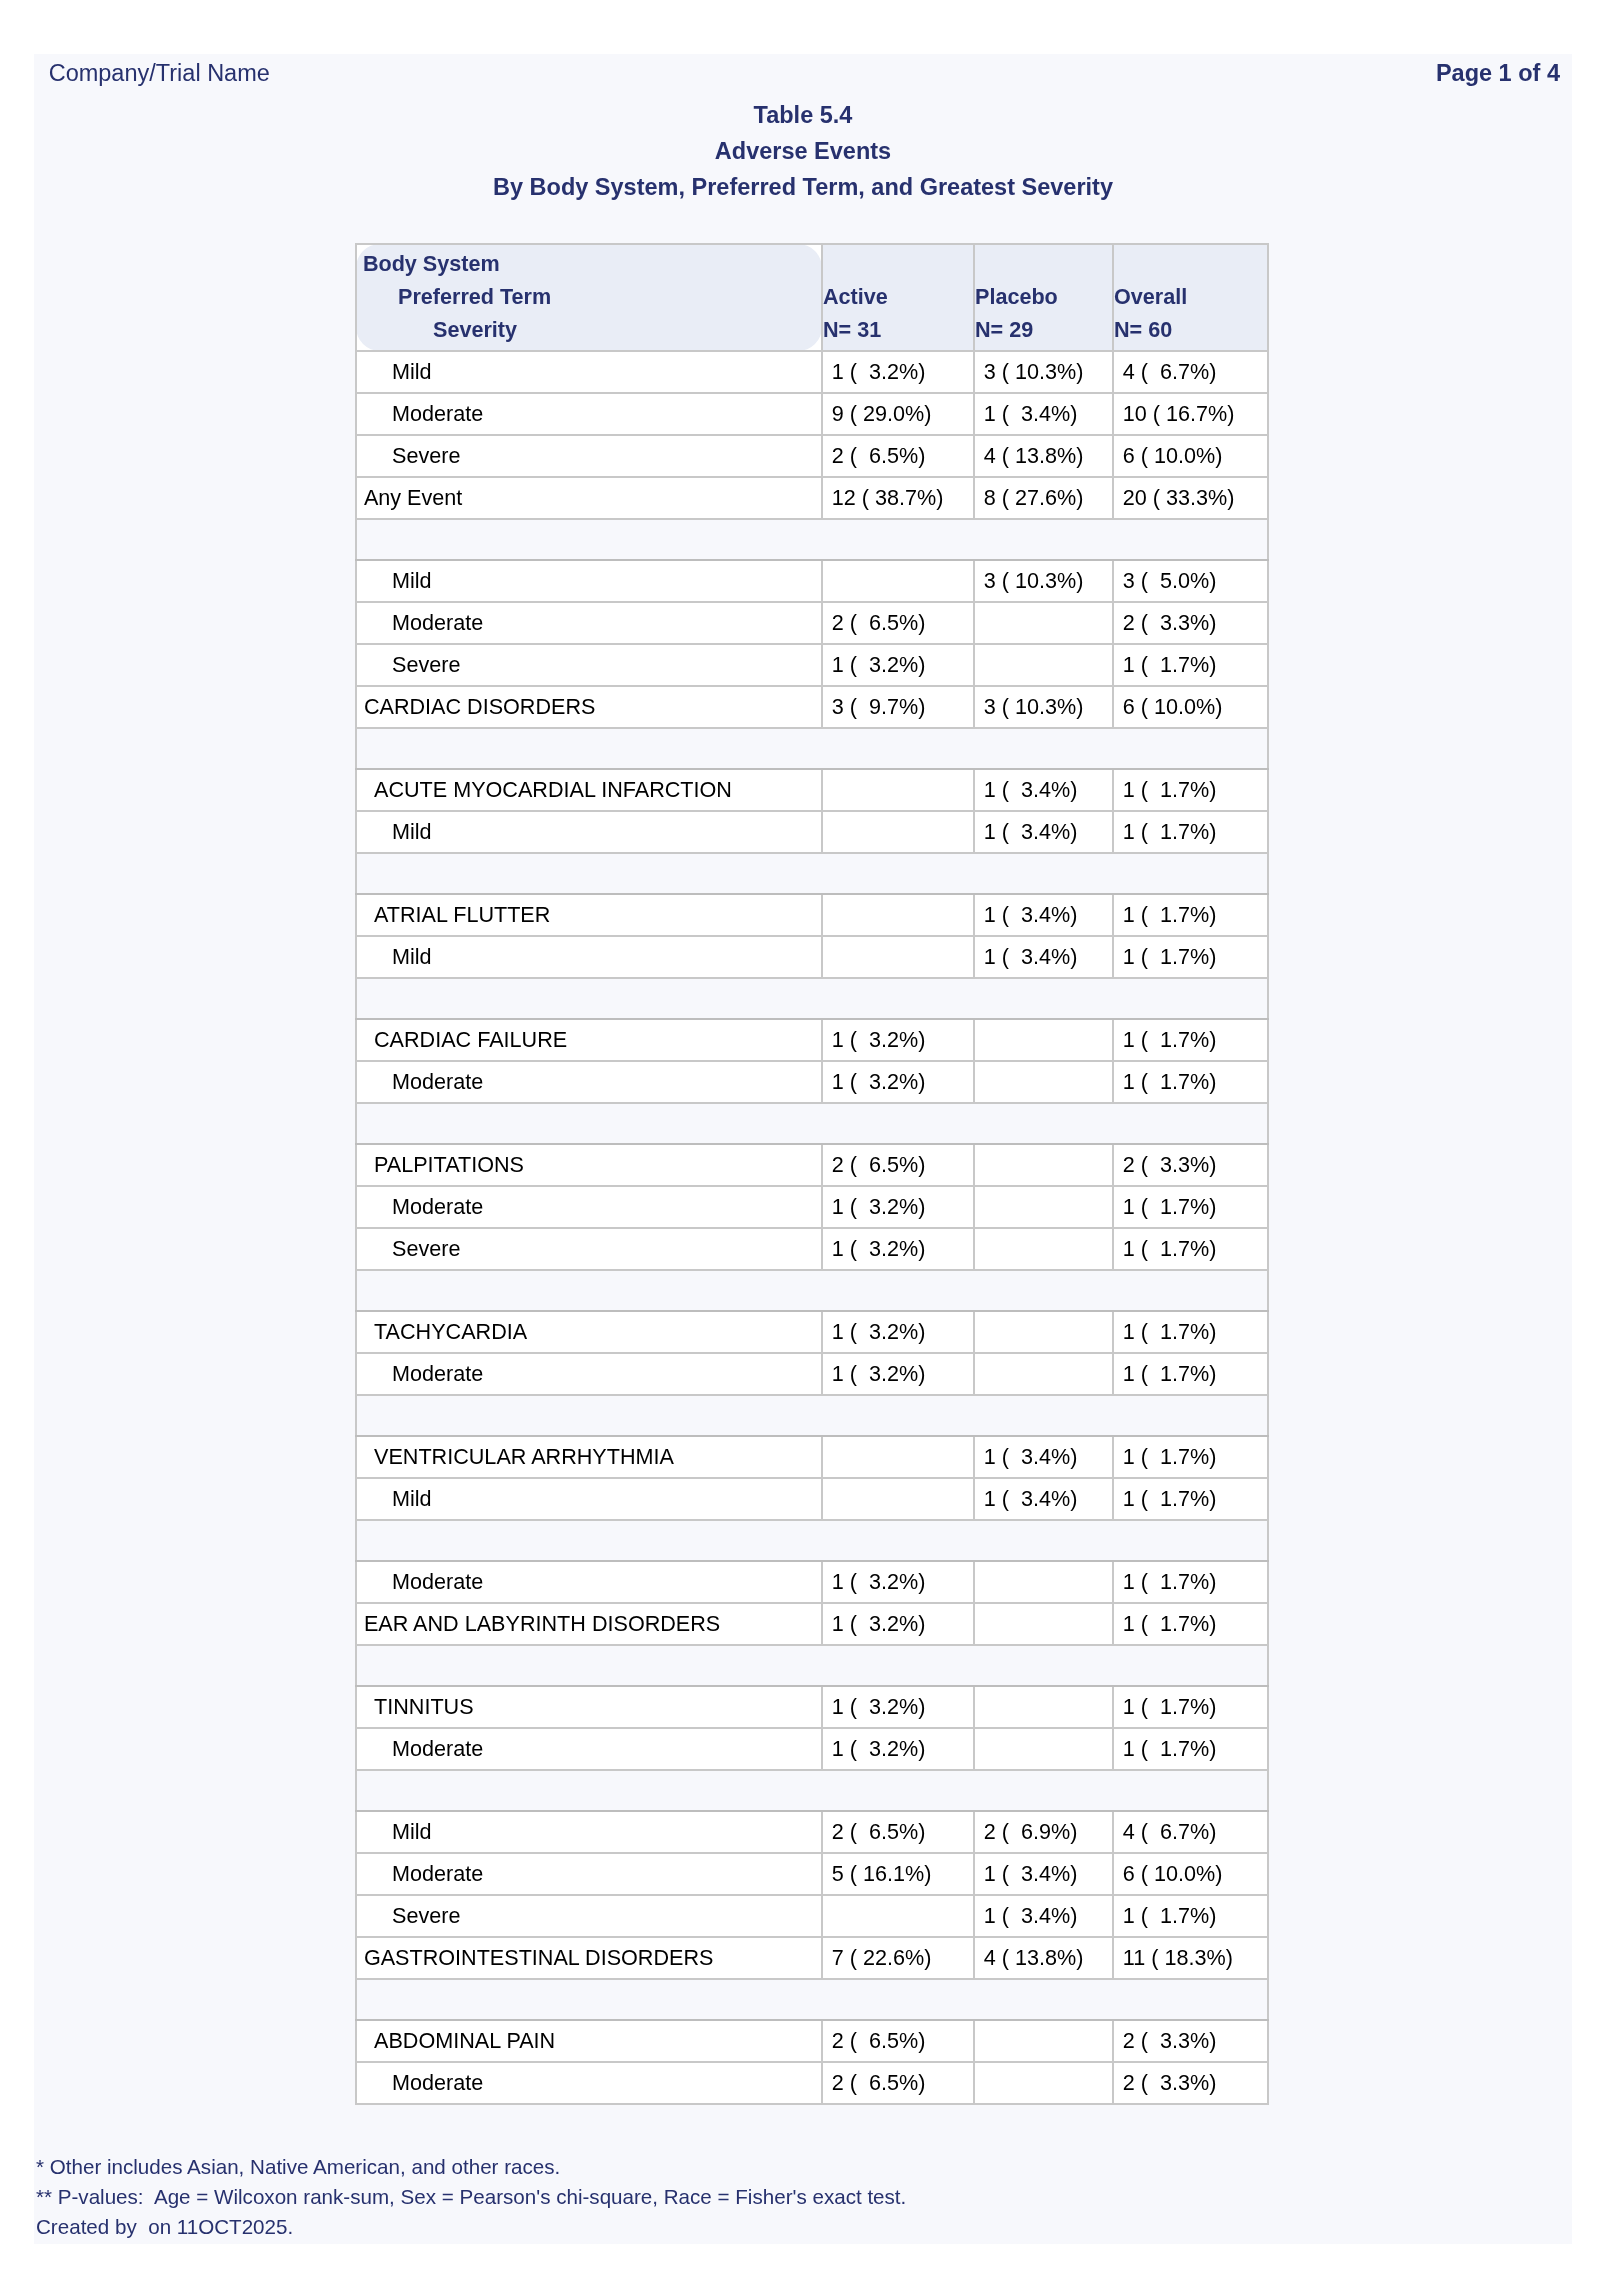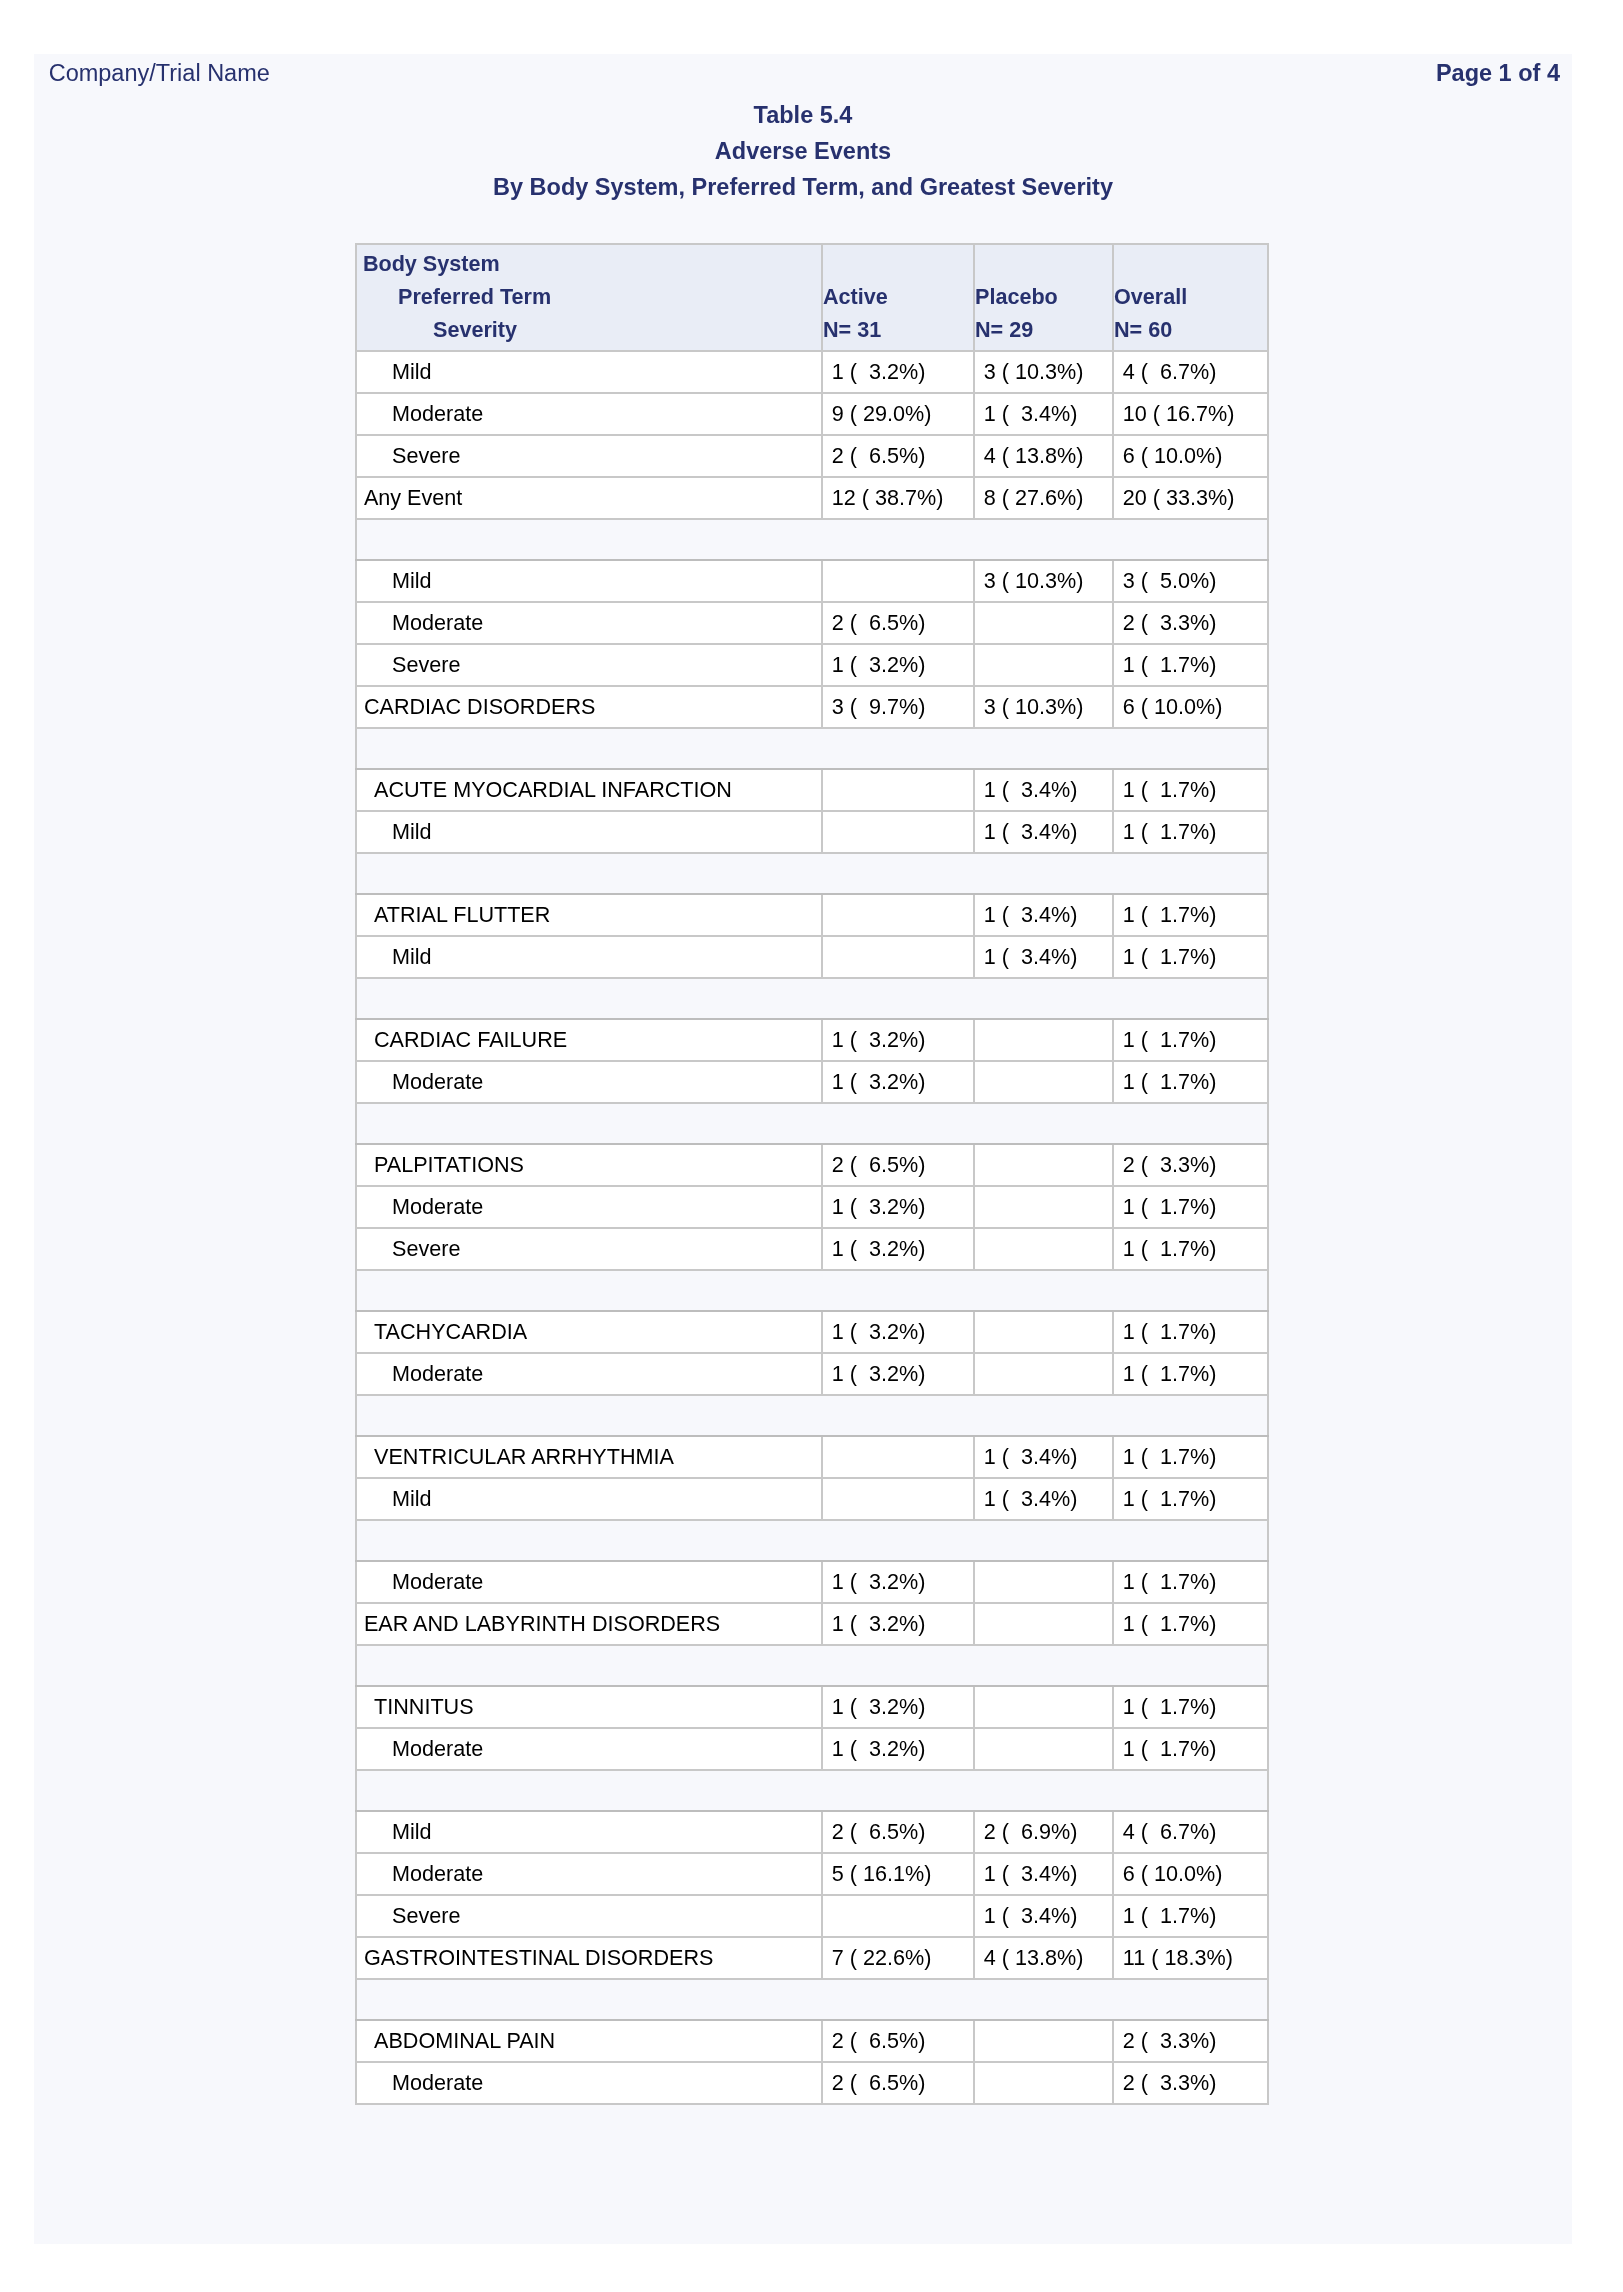--- a/index.html
+++ b/index.html
@@ -43,21 +43,21 @@
   col.c-stub{width:466px;}
   col.c-active{width:152px;}
   col.c-placebo{width:139px;}
   col.c-overall{width:155px;}
   th,td{border:2px solid var(--inner-border);font-weight:normal;}
   thead th{
     background:var(--header-bg);color:var(--navy);font-weight:bold;
     font-size:21.6px;vertical-align:bottom;padding:2px 0 3.9px 0;
   }
   thead th .hline{line-height:33px;white-space:pre;text-align:left;}
-  thead th.stubhead{vertical-align:top;}
+  thead th.stubhead{vertical-align:top;border-radius:24px;}
   thead th.stubhead .i0{padding-left:5.9px;}
   thead th.stubhead .i1{padding-left:41px;}
   thead th.stubhead .i2{padding-left:28px;margin-left:48px;}
   thead th.colhead .hline{}
   tbody td{
     background:#ffffff;color:var(--data-color);font-size:21.6px;
     line-height:40px;white-space:pre;overflow:hidden;
   }
   td.stub.ind0{padding-left:6.9px;}
   td.stub.ind1{padding-left:17px;}
@@ -335,15 +335,20 @@
         </tr>
         <tr>
           <td class="stub ind2">Moderate</td>
           <td class="val">2 (  6.5%)</td>
           <td class="val"></td>
           <td class="val">2 (  3.3%)</td>
         </tr>
       </tbody>
   </table>
 
+  <div class="footnotes">
+    <div>* Other includes Asian, Native American, and other races.</div>
+    <div>** P-values:  Age = Wilcoxon rank-sum, Sex = Pearson's chi-square, Race = Fisher's exact test.</div>
+    <div>Created by  on 11OCT2025.</div>
+  </div>
 
 </div>
 
 
 </body></html>

